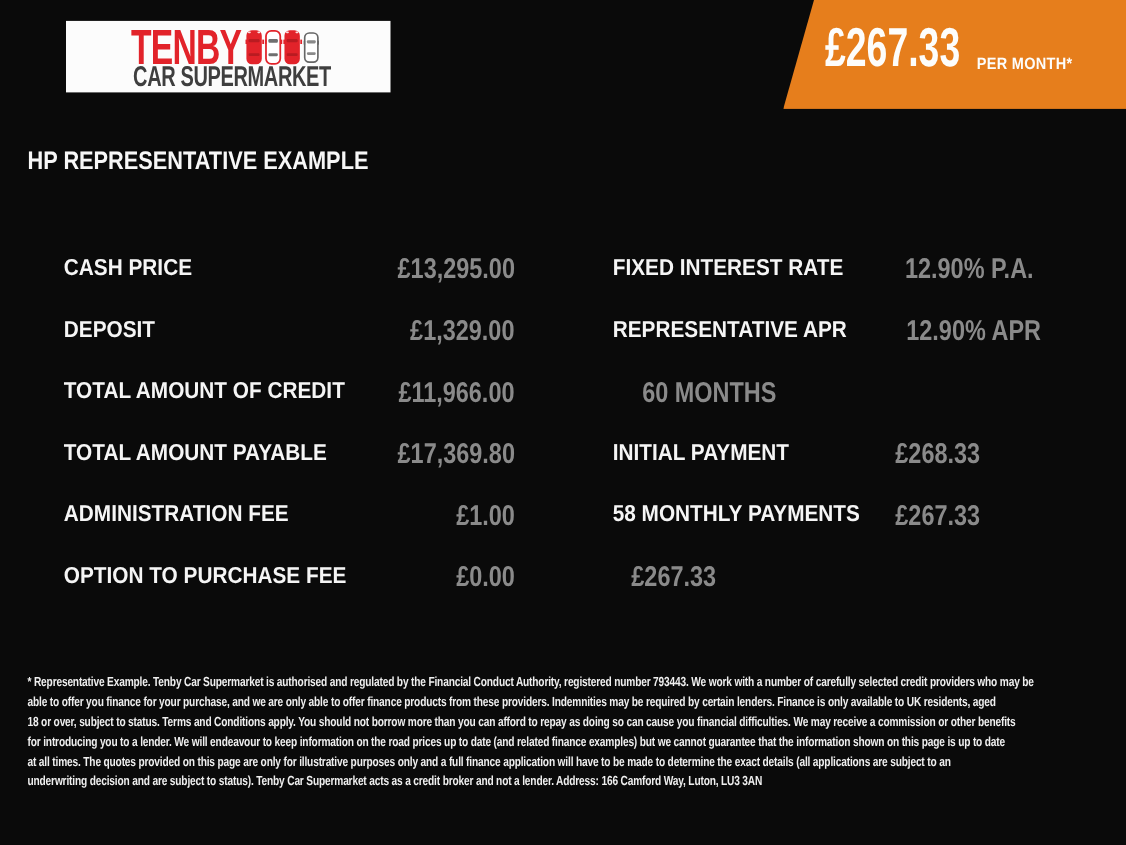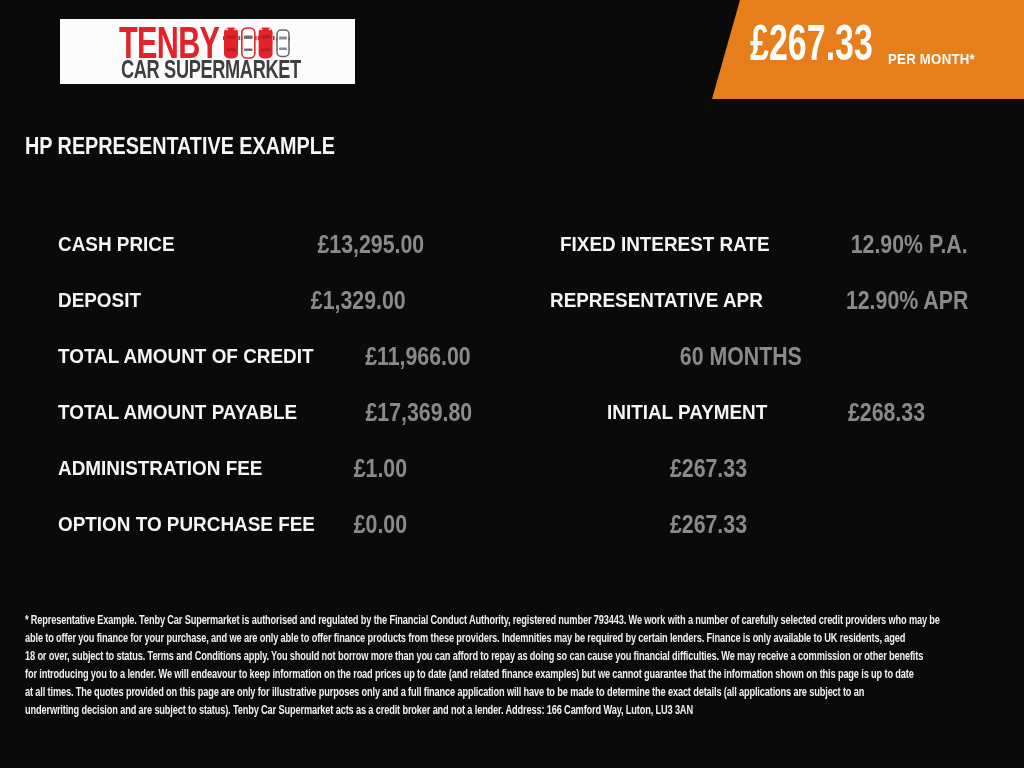--- a/index.html
+++ b/index.html
@@ -58,24 +58,24 @@
   
   .page-heading {
     position:absolute; left:25px; top:134px;
     font-size:23px; font-weight:bold; line-height:1.1;
     color:#f7f7f7; white-space:nowrap;
     transform:scaleX(0.86); transform-origin:left top;
   }
 
   
   .finance { position:absolute; left:58px; top:216px; width:910px; }
-  .finance-row { display:flex; height:56px; align-items:center;gap:32px; }
+  .finance-row { display:flex; height:56px; align-items:center; }
   .cell { overflow:visible; }
   .lbl-left  { width:252px; }
-  .val-left  { width:158px; }
+  .val-left  { width:158px; text-align:right; }
   .gap       { width:89px; }
   .lbl-right { width:240px;text-decoration:underline; }
   .val-right { width:171px; text-align:left; }
   .lbl {
     display:inline-block;
     font-size:21px; font-weight:bold; color:#f5f5f5;
     white-space:nowrap; line-height:1.1;
     transform:scaleX(0.90); transform-origin:left center;
   }
   .val {
@@ -179,20 +179,21 @@
     <div class="cell val-left"><span class="val">£17,369.80</span></div>
     <div class="cell gap"></div>
     <div class="cell lbl-right"><span class="lbl">INITIAL PAYMENT</span></div>
     <div class="cell val-right"><span class="val">£268.33</span></div>
   </div>
 
   <div class="finance-row">
     <div class="cell lbl-left"><span class="lbl">ADMINISTRATION FEE</span></div>
     <div class="cell val-left"><span class="val">£1.00</span></div>
     <div class="cell gap"></div>
+    <div class="cell lbl-right"><span class="lbl">58 MONTHLY PAYMENTS</span></div>
     <div class="cell val-right"><span class="val">£267.33</span></div>
   </div>
 
   <div class="finance-row">
     <div class="cell lbl-left"><span class="lbl">OPTION TO PURCHASE FEE</span></div>
     <div class="cell val-left"><span class="val">£0.00</span></div>
     <div class="cell gap"></div>
     <div class="cell val-right"><span class="val">£267.33</span></div>
   </div>
 

